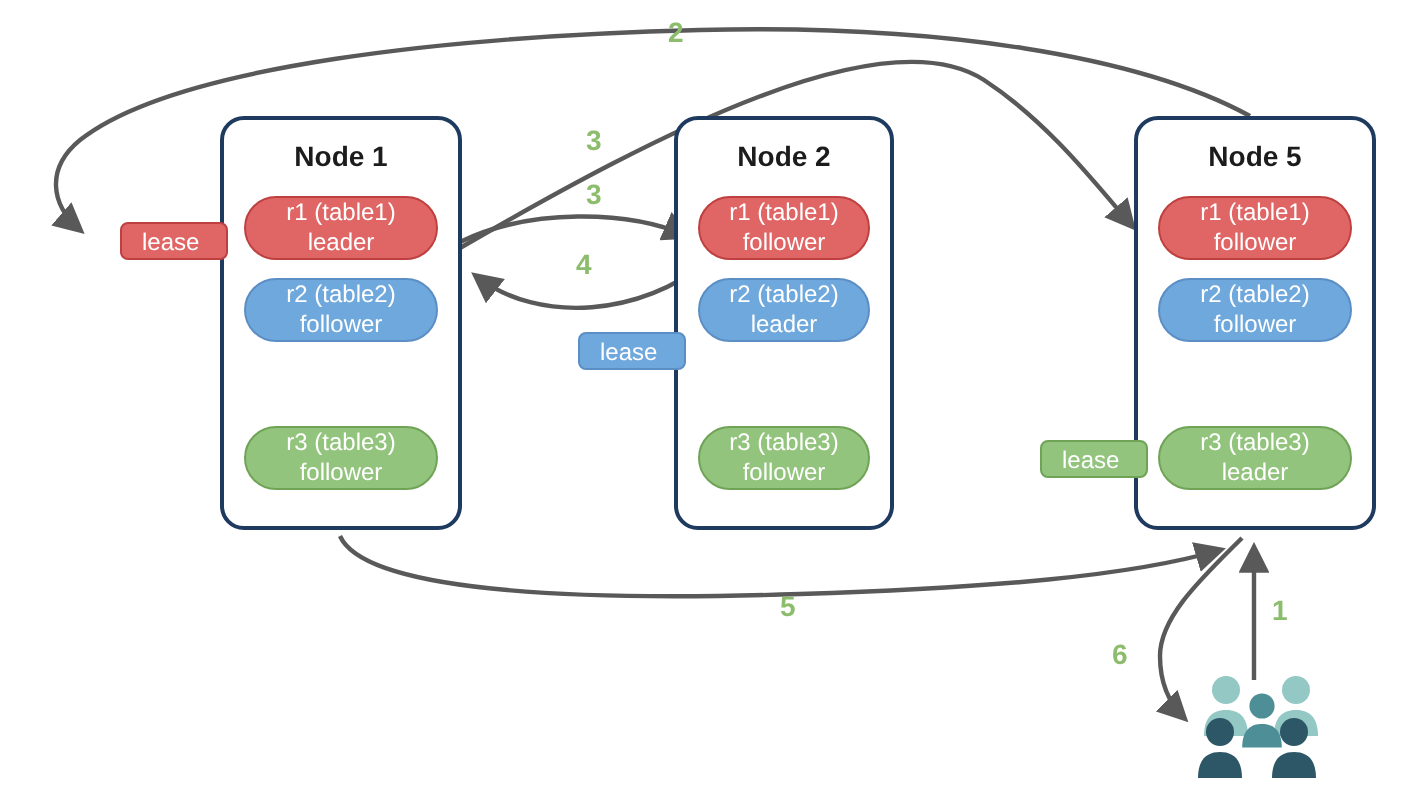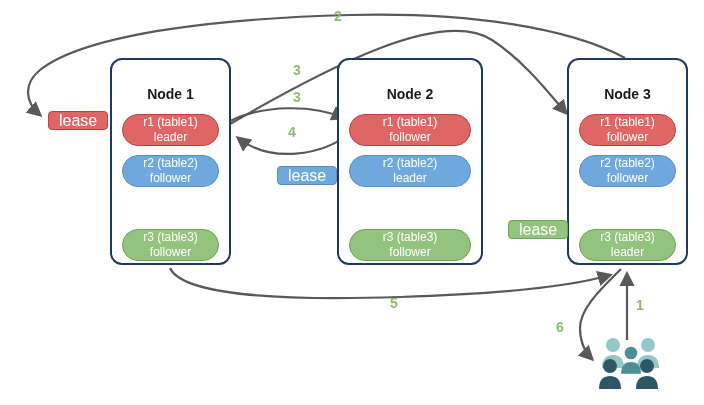--- a/index.html
+++ b/index.html
@@ -18,37 +18,37 @@
     font-family:"Liberation Sans",sans-serif;overflow:hidden;
   }
   .arrows{position:absolute;left:0;top:0;width:704px;height:405px;pointer-events:none;}
   .arrows path.edge{fill:none;stroke:var(--arrow);stroke-width:2.2px;}
   .arrows marker path{fill:var(--arrow);}
   .node{
     position:absolute;width:121px;height:207px;box-sizing:border-box;
     background:#ffffff;border:2px solid var(--node-border);border-radius:12px;
     padding:10px;display:flex;flex-direction:column;
   }
-  .node-2{width:146px;}
+  .node-2{width:110px;}
   .node-title{
     text-align:center;font-weight:bold;font-size:14px;color:#1c1c1c;
-    margin:16px 0 12px 0;flex:0 0 auto;
+    margin:0 0 12px 0;flex:0 0 auto;
   }
   .rep{
     height:47px;border-radius:16px;margin-bottom:9px;box-sizing:border-box;
     display:flex;flex-direction:column;align-items:center;justify-content:center;
     color:var(--box-text);font-size:12px;line-height:15px;border:1.5px solid transparent;
   }
   .rep.red{background:var(--red-fill);border-color:var(--red-border);}
   .rep.blue{background:var(--blue-fill);border-color:var(--blue-border);}
   .rep.green{background:var(--green-fill);border-color:var(--green-border);margin-top:33px;}
   .lease{
     position:absolute;box-sizing:border-box;height:19px;min-width:54px;
-    border-radius:4px;color:#ffffff;font-size:16px;line-height:16px;
-    text-align:right;padding:1px 10px;border:1.5px solid transparent;
+    border-radius:4px;color:#ffffff;font-size:12px;line-height:16px;
+    text-align:left;padding:1px 10px;border:1.5px solid transparent;margin-left:12px;
   }
   .lease.red{background:var(--red-fill);border-color:var(--red-border);left:48px;top:111px;}
   .lease.blue{background:var(--blue-fill);border-color:var(--blue-border);left:277px;top:166px;}
   .lease.green{background:var(--green-fill);border-color:var(--green-border);left:508px;top:220px;}
   .step{
     position:absolute;color:var(--step);font-weight:bold;font-size:14px;line-height:14px;
   }
   .step-1{left:636px;top:298px;}
   .step-2{left:334px;top:9px;}
   .step-3a{left:293px;top:63px;}
@@ -107,21 +107,21 @@
       <span>r2 (table2)</span>
       <span>leader</span>
     </div>
     <div class="rep green">
       <span>r3 (table3)</span>
       <span>follower</span>
     </div>
   </div>
 
   <div class="node node-3" style="left:567px;top:58px;">
-    <div class="node-title">Node 3</div>
+    <div class="node-title">Node 5</div>
     <div class="rep red">
       <span>r1 (table1)</span>
       <span>follower</span>
     </div>
     <div class="rep blue">
       <span>r2 (table2)</span>
       <span>follower</span>
     </div>
     <div class="rep green">
       <span>r3 (table3)</span>

